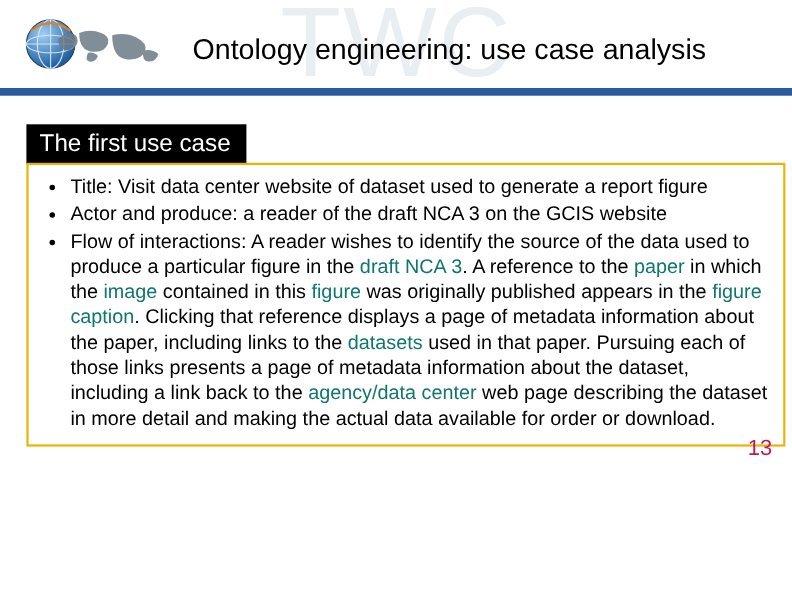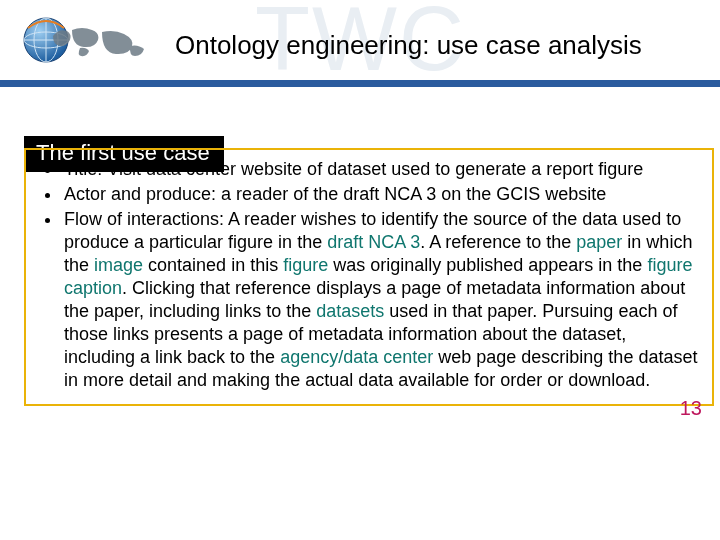--- a/index.html
+++ b/index.html
@@ -59,21 +59,20 @@
   }
   .section-header {
     position: absolute;
     top: 113px;
     left: 24px;
     background: #000;
     color: #fff;
     font-size: 22px;
     padding: 4px 14px 6px 12px;
     font-weight: 400;
-    margin-top: 23px;
   }
   .content-box {
     position: absolute;
     top: 148px;
     left: 24px;
     width: 666px;
     border: 2px solid #eab308;
     padding: 8px 10px 10px 10px;
     font-size: 18px;
     line-height: 1.28;

